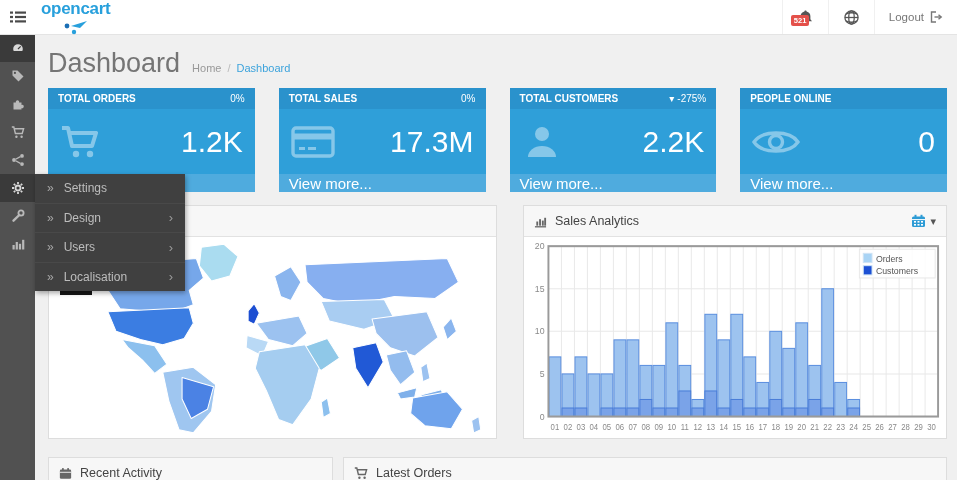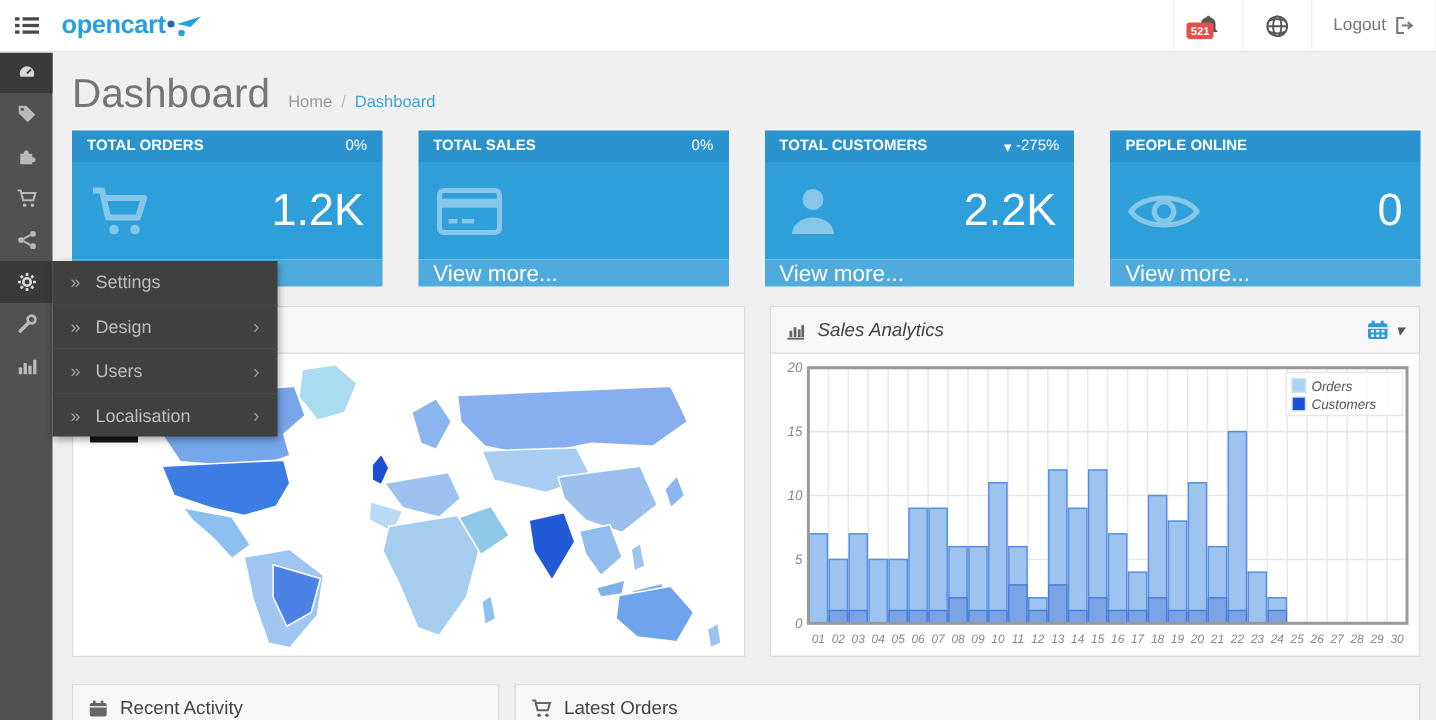--- a/index.html
+++ b/index.html
@@ -2,21 +2,21 @@
 <html><head>
 <meta charset="utf-8">
 <style>
   html,body{margin:0;padding:0;}
   body{width:957px;height:480px;position:relative;overflow:hidden;background:#f0f0f0;
        font-family:"Liberation Sans",sans-serif;-webkit-font-smoothing:antialiased;}
   
   .topbar{position:absolute;top:0;left:0;right:0;height:34px;background:#fff;
           border-bottom:1px solid #e4e4e4;display:flex;align-items:center;z-index:60;}
   .burger{width:35px;height:34px;display:flex;align-items:center;justify-content:center;cursor:pointer;}
-  .logo{display:flex;align-items:center;gap:0;padding-left:6px;}
+  .logo{display:flex;align-items:center;gap:0;padding-left:6px;flex-direction:column;}
   .logo-text{font-size:17px;font-weight:bold;color:#28a0dc;letter-spacing:-0.3px;}
   .top-right{margin-left:auto;display:flex;height:100%;}
   .top-cell{display:flex;align-items:center;justify-content:center;border-left:1px solid #f0f0f0;
             padding:0 14px;position:relative;cursor:pointer;}
   .badge{position:absolute;top:3px;left:8px;background:#e4504a;color:#fff;font-size:7.5px;
          font-weight:bold;padding:1px 3px;border-radius:2px;line-height:1.2;margin-top:12px;}
   .logout{font-size:11.5px;color:#777;display:flex;align-items:center;gap:5px;}
   
   .sidebar{position:absolute;top:34px;left:0;width:35px;bottom:0;background:#515151;z-index:55;}
   .side-item{height:28px;display:flex;align-items:center;justify-content:center;cursor:pointer;}
@@ -44,21 +44,21 @@
   .tile-head{background:#2a92cc;height:21px;display:flex;justify-content:space-between;
              align-items:center;padding:0 10px;font-size:10px;font-weight:bold;}
   .tile-body{background:#2f9fd9;flex:1;display:flex;align-items:center;
              justify-content:space-between;padding:0 12px;}
   .tile-icon{opacity:0.42;}
   .tile-num{font-size:30px;font-weight:400;}
   .tile-foot{background:#4fabde;height:18px;font-size:15px;display:flex;align-items:center;
              padding:0 10px;cursor:pointer;}
   .pct{font-weight:normal;font-size:10px;display:flex;align-items:center;gap:3px;}
   
-  .row2{display:grid;grid-template-columns:449px 1fr;gap:16px;margin-bottom:18px;font-style:italic;}
+  .row2{display:grid;grid-template-columns:449px 1fr;gap:26px;margin-bottom:18px;}
   .panel{background:#fff;border:1px solid #ddd;}
   .panel-head{height:30px;background:#f7f7f7;border-bottom:1px solid #e2e2e2;display:flex;
               align-items:center;padding:0 10px;gap:8px;font-size:12.5px;color:#444;}
   .panel-head .right{margin-left:auto;display:flex;align-items:center;gap:4px;cursor:pointer;}
   .map-body{height:201px;background:#fff;}
   .map-body svg{display:block;width:100%;height:100%;}
   .chart-body{height:201px;padding:3px 5px;box-sizing:border-box;}
   .chart-body svg{display:block;width:100%;height:100%;}
   .row3{display:grid;grid-template-columns:285px 1fr;gap:10px;}
   .row3 .panel{height:46px;}
@@ -247,20 +247,21 @@
         <span>TOTAL SALES</span>
         <span class="pct">0%</span>
       </div>
       <div class="tile-body">
         <svg class="tile-icon" width="44" height="36" viewBox="0 0 44 34">
           <rect x="2" y="3" width="40" height="28" rx="3" fill="none" stroke="#fff" stroke-width="3.4"></rect>
           <rect x="2" y="8.5" width="40" height="6" fill="#fff"></rect>
           <rect x="8" y="22" width="6" height="3" fill="#fff"></rect>
             <rect x="17" y="22" width="8" height="3" fill="#fff"></rect>
         </svg>
+        <span class="tile-num">17.3M</span>
       </div>
       <div class="tile-foot">View more...</div>
     </div>
 
     <div class="tile">
       <div class="tile-head">
         <span>TOTAL CUSTOMERS</span>
         <span class="pct">
           <span>▾</span>
           <span>-275%</span>

